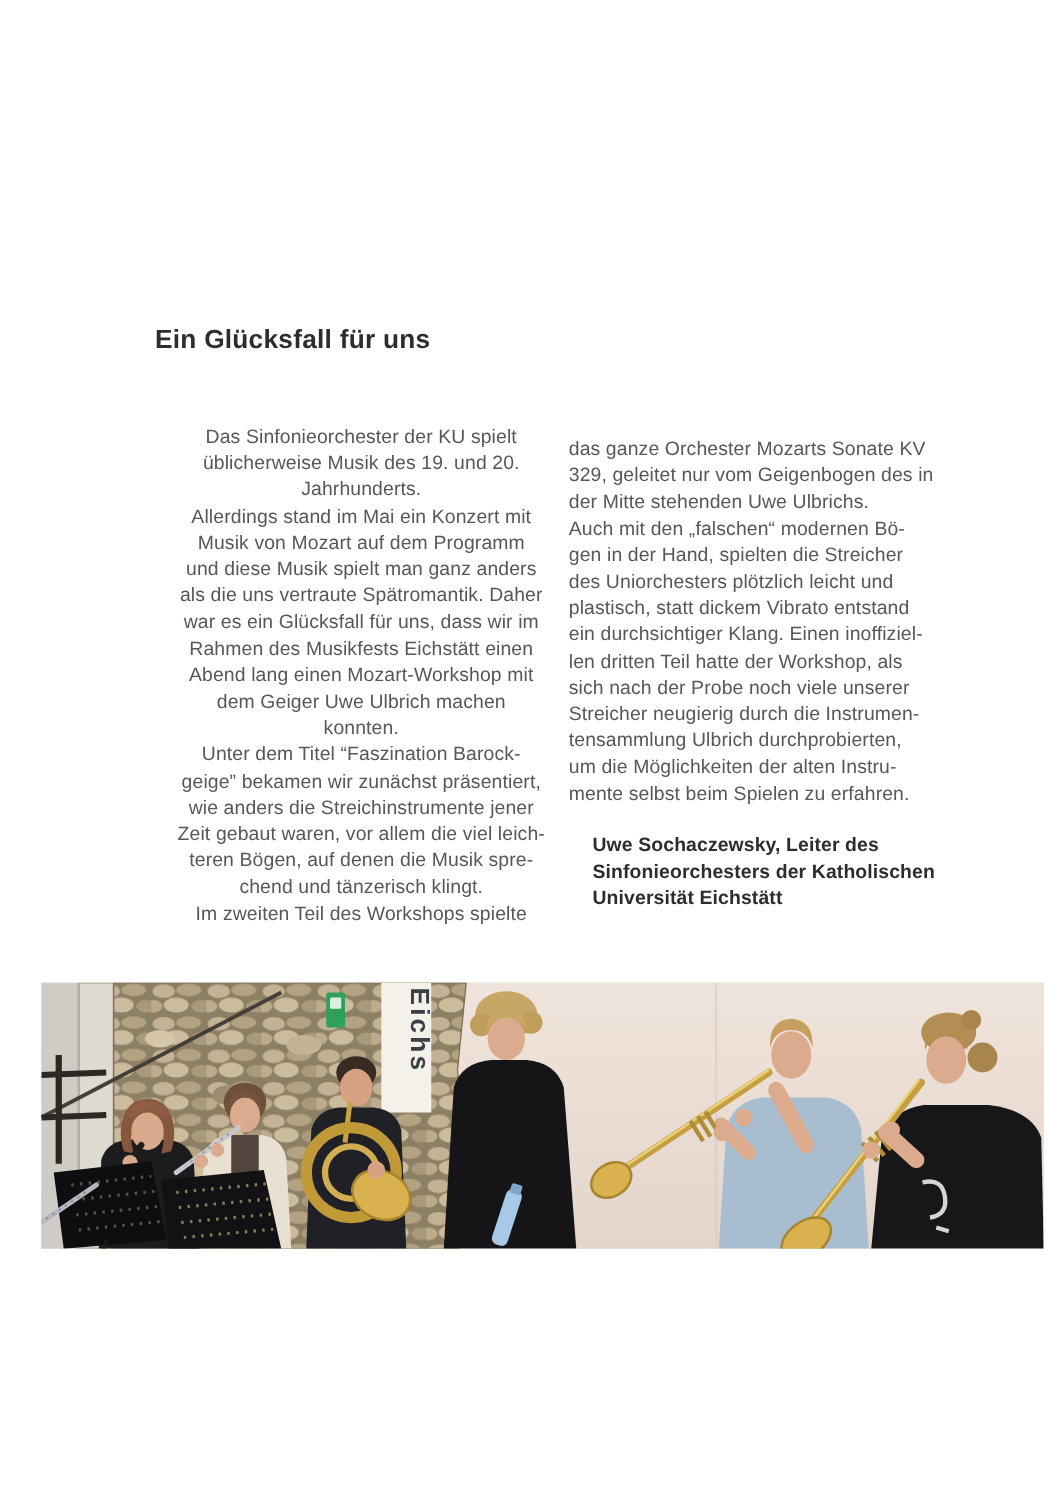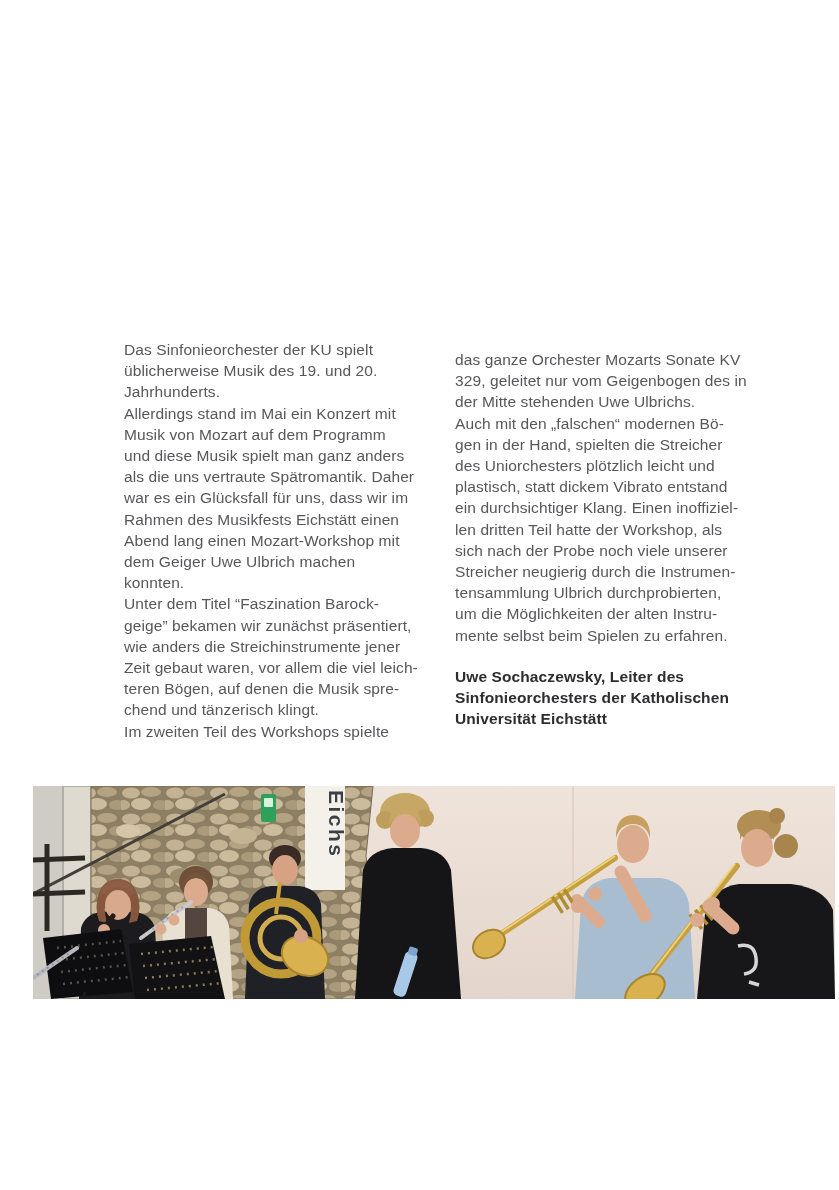--- a/index.html
+++ b/index.html
@@ -9,34 +9,35 @@
   }
   .heading {
     position:absolute; left:124px; top:258px; margin:0;
     font-size:21px; line-height:28px; font-weight:700;
     color:var(--heading-color,#2d2d30); letter-spacing:.2px;
   }
   .lines {
     white-space:pre-line; font-size:15.5px; line-height:21.2px;
     color:var(--body-color,#57575b); letter-spacing:.1px;
   }
-  .col-left  { position:absolute; left:124px; top:339px; width:330px; }
+  .col-left  { position:absolute; left:124px; top:339px; width:330px;text-align:center; }
   .col-right { position:absolute; left:455px; top:349px; width:330px; }
-  .byline { margin-top:20px; font-weight:700; color:var(--heading-color,#2d2d30); }
+  .byline { margin-top:20px; font-weight:700; color:var(--heading-color,#2d2d30);margin-left:19px; }
   .photo {
     position:absolute; left:33px; top:786px; width:802px; height:213px;
     overflow:hidden; background:#e8ddd4;
   }
   .photo svg { display:block; }
 </style>
 </head>
 <body>
 
 <div class="page">
 
+  <h1 class="heading">Ein Glücksfall für uns</h1>
 
   <div class="col-left lines">Das Sinfonieorchester der KU spielt
 üblicherweise Musik des 19. und 20.
 Jahrhunderts.
 Allerdings stand im Mai ein Konzert mit
 Musik von Mozart auf dem Programm
 und diese Musik spielt man ganz anders
 als die uns vertraute Spätromantik. Daher
 war es ein Glücksfall für uns, dass wir im
 Rahmen des Musikfests Eichstätt einen

